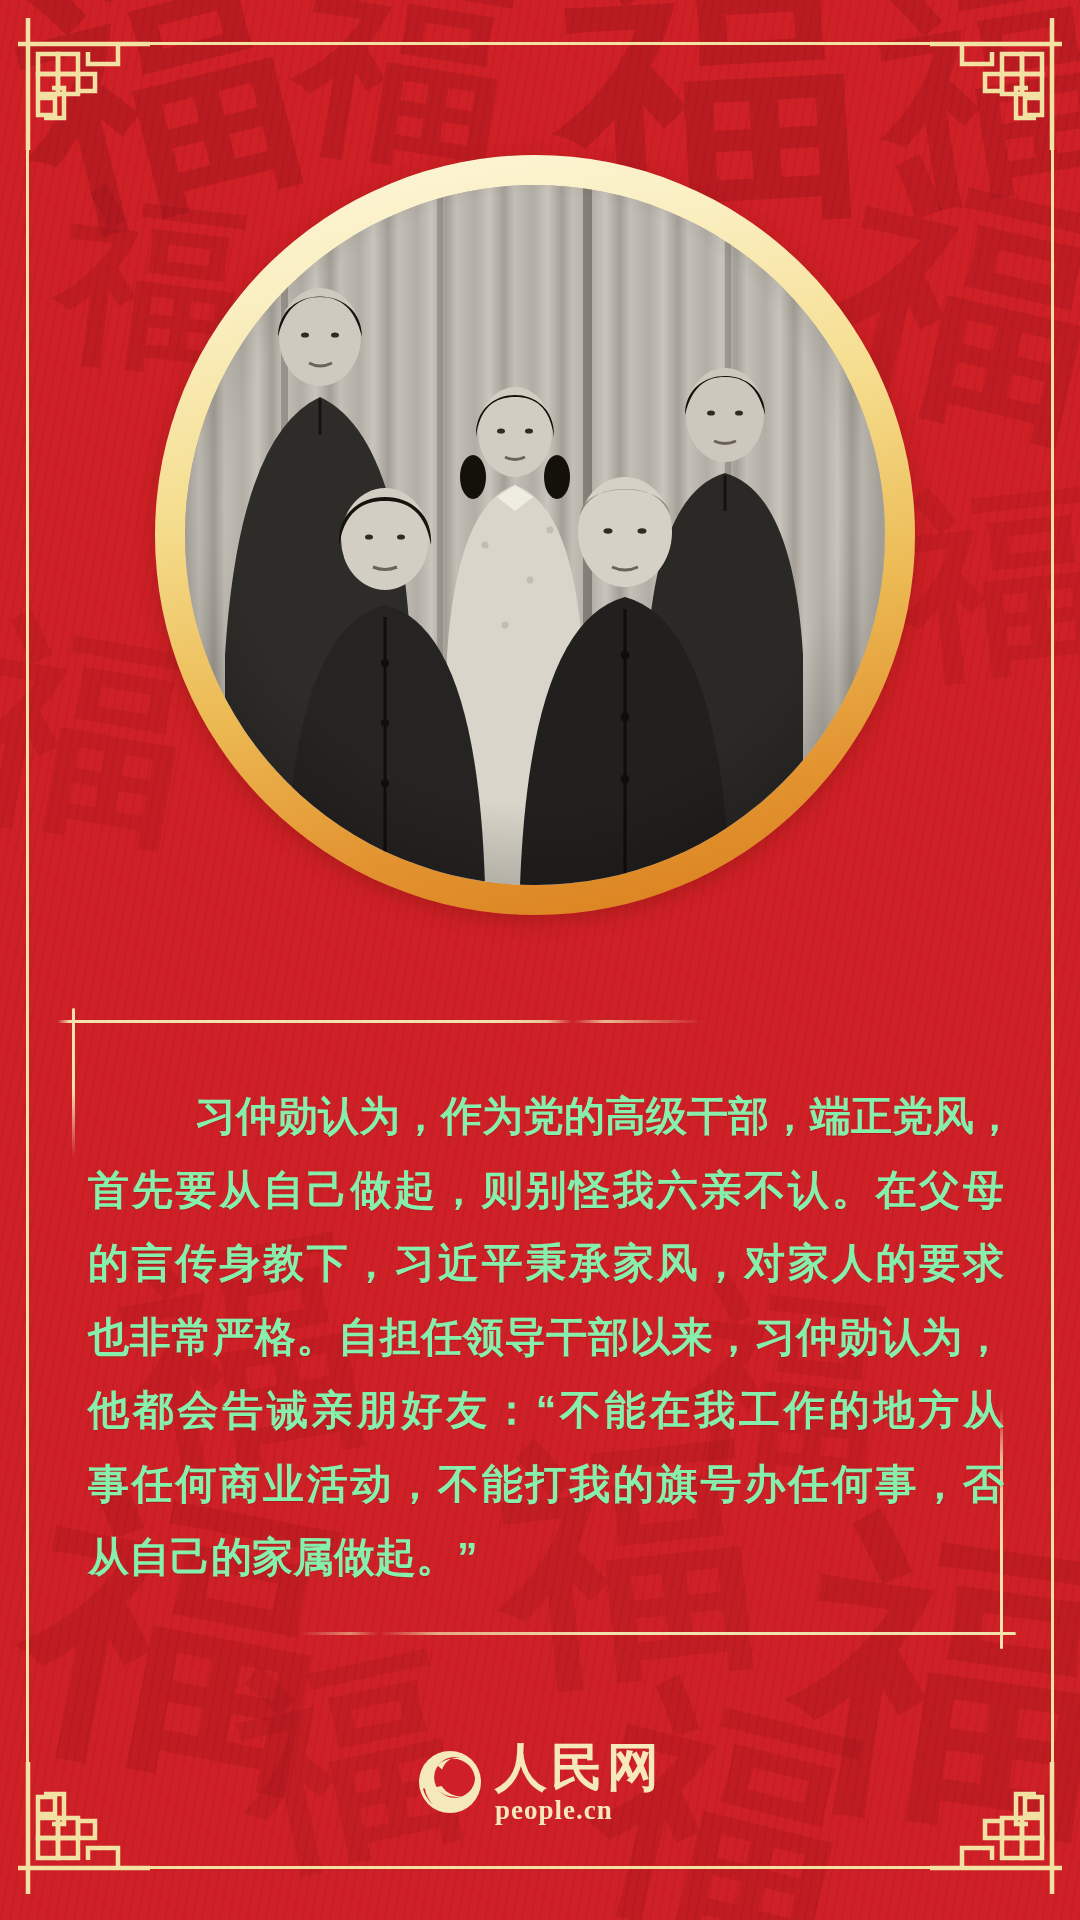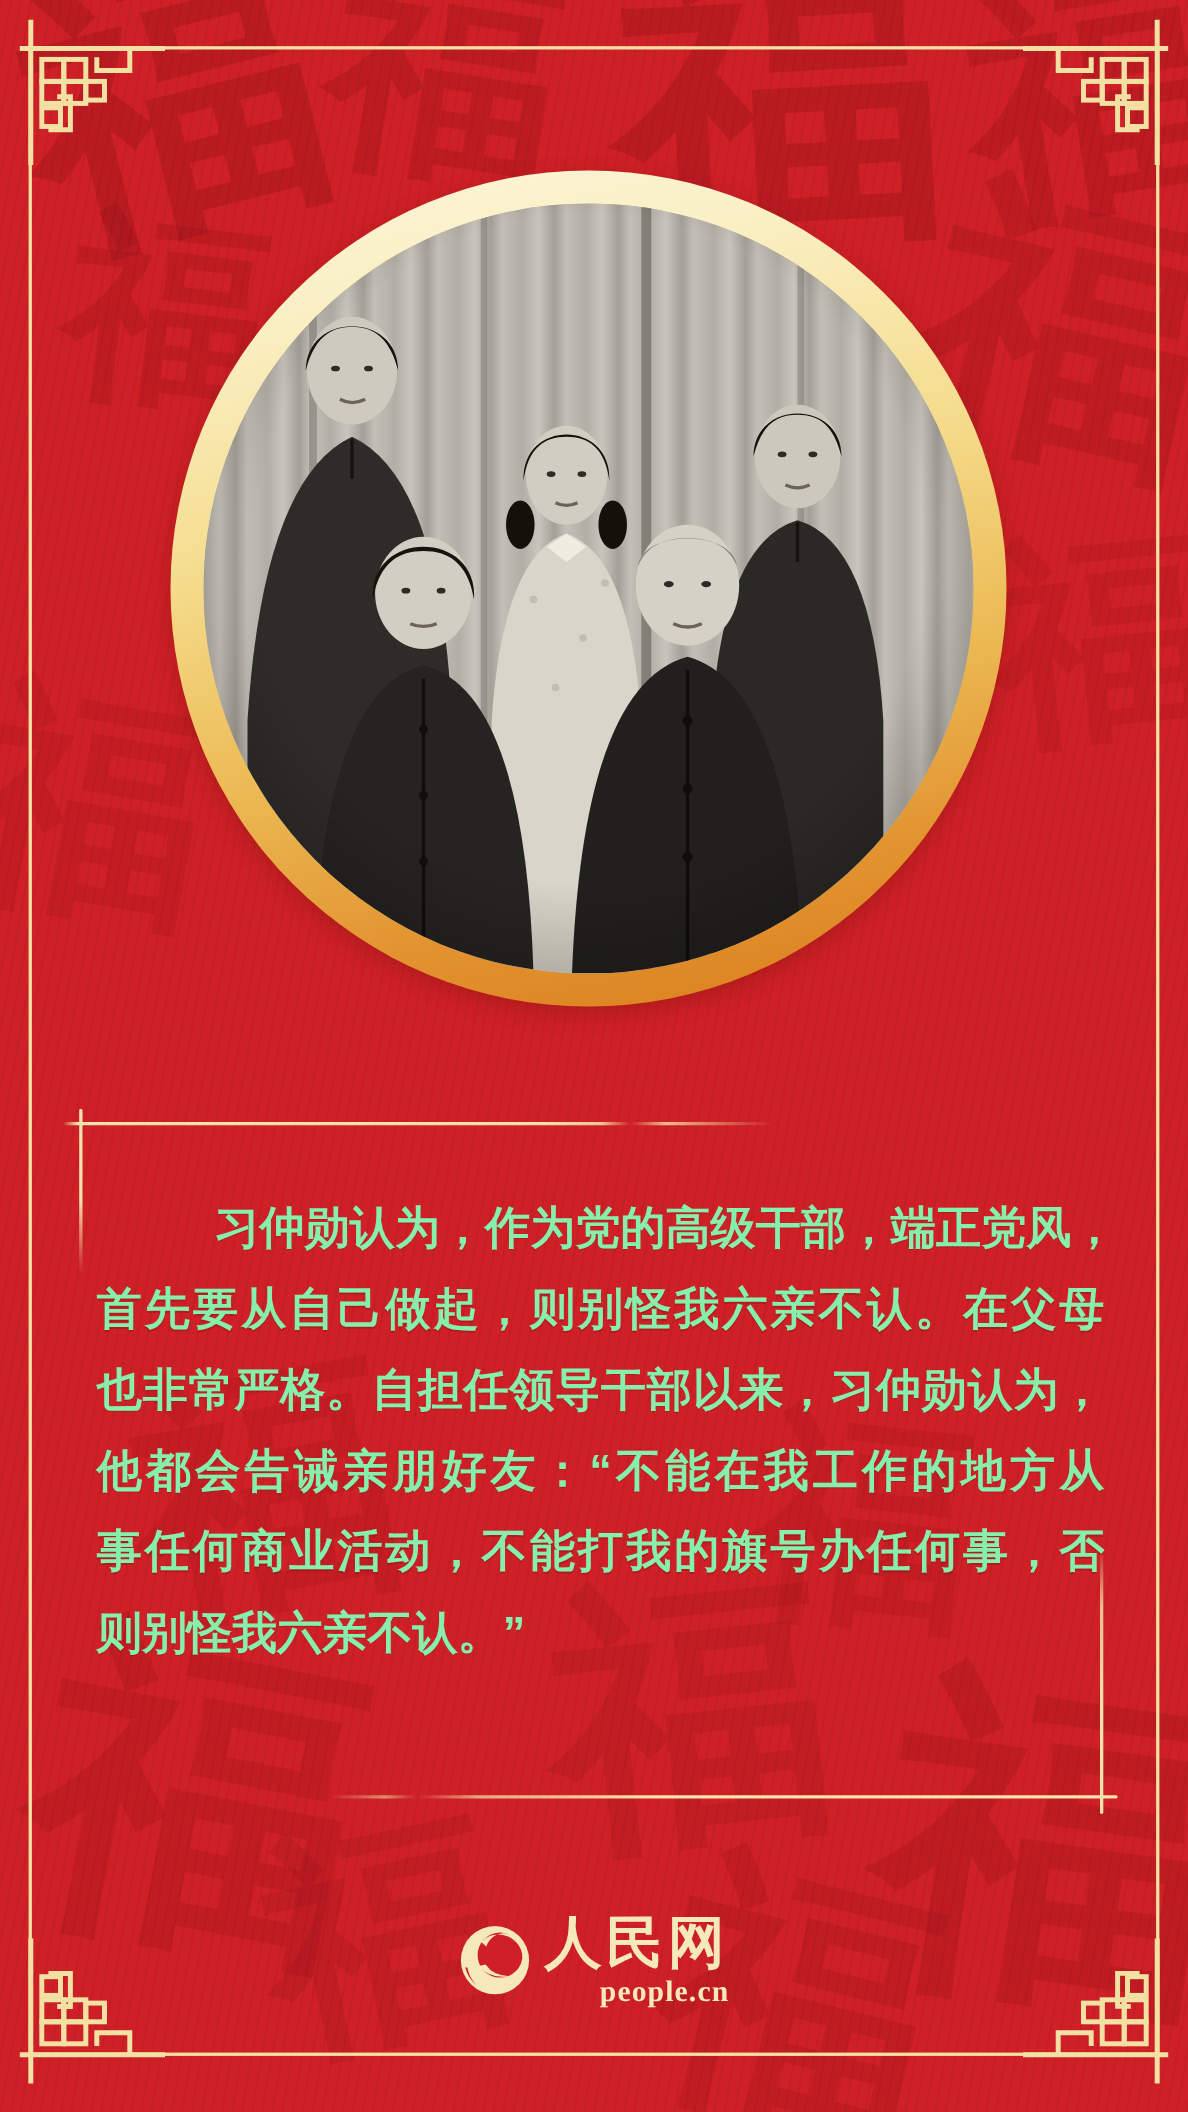--- a/index.html
+++ b/index.html
@@ -61,21 +61,21 @@
     text-align:justify;text-align-last:justify;letter-spacing:0;
     text-shadow:0 1px 0 rgba(90,10,10,.25);
   }
   .q-line.first{text-indent:107px;}
   .q-line.last{text-align-last:left;}
   
   .logo{
     position:absolute;left:50%;top:1740px;transform:translateX(-50%);
     display:flex;align-items:center;gap:12px;color:#f5e8bb;
   }
-  .logo-text{display:flex;flex-direction:column;align-items:flex-end;}
+  .logo-text{display:flex;flex-direction:column;align-items:flex-start;}
   .logo-brand{
     font-size:52px;font-weight:bold;letter-spacing:4px;line-height:1.05;
     font-family:"DejaVu Serif","Liberation Serif",serif;
   }
   .logo-domain{
     font-size:27px;font-weight:bold;letter-spacing:1px;line-height:1;margin-top:2px;
     font-family:Liberation Serif, serif;
   }
 </style>
 </head>
@@ -243,24 +243,25 @@
   </div>
 
   <div class="stroke st-h-tl"></div>
   <div class="stroke st-v-tl"></div>
   <div class="stroke st-h-br"></div>
   <div class="stroke st-v-br"></div>
 
   <div class="quote">
     <div class="q-line first">习仲勋认为，作为党的高级干部，端正党风，</div>
     <div class="q-line">首先要从自己做起，则别怪我六亲不认。在父母</div>
+    <div class="q-line">的言传身教下，习近平秉承家风，对家人的要求</div>
     <div class="q-line">也非常严格。自担任领导干部以来，习仲勋认为，</div>
     <div class="q-line">他都会告诫亲朋好友：“不能在我工作的地方从</div>
     <div class="q-line">事任何商业活动，不能打我的旗号办任何事，否</div>
-    <div class="q-line last">则别怪我六亲不认。”</div>
+    <div class="q-line last">从自己的家属做起。”</div>
   </div>
 
   <div class="logo">
     <svg width="66" height="66" viewBox="0 0 100 100">
       <circle cx="50" cy="50" r="47" fill="#f5e8bb"></circle>
       <circle cx="57" cy="43" r="31" fill="#ce2026"></circle>
       <path d="M31 25 A33 33 0 0 1 88 47 A26 26 0 0 0 38 31 Z" fill="#f5e8bb"></path>
       <path d="M28 58 Q42 76 70 72 Q48 72 37 56 Z" fill="#f5e8bb"></path>
       <path d="M9 60 A47 47 0 0 0 24 84 Q14 73 12 60 Z" fill="#ce2026"></path>
     </svg>

